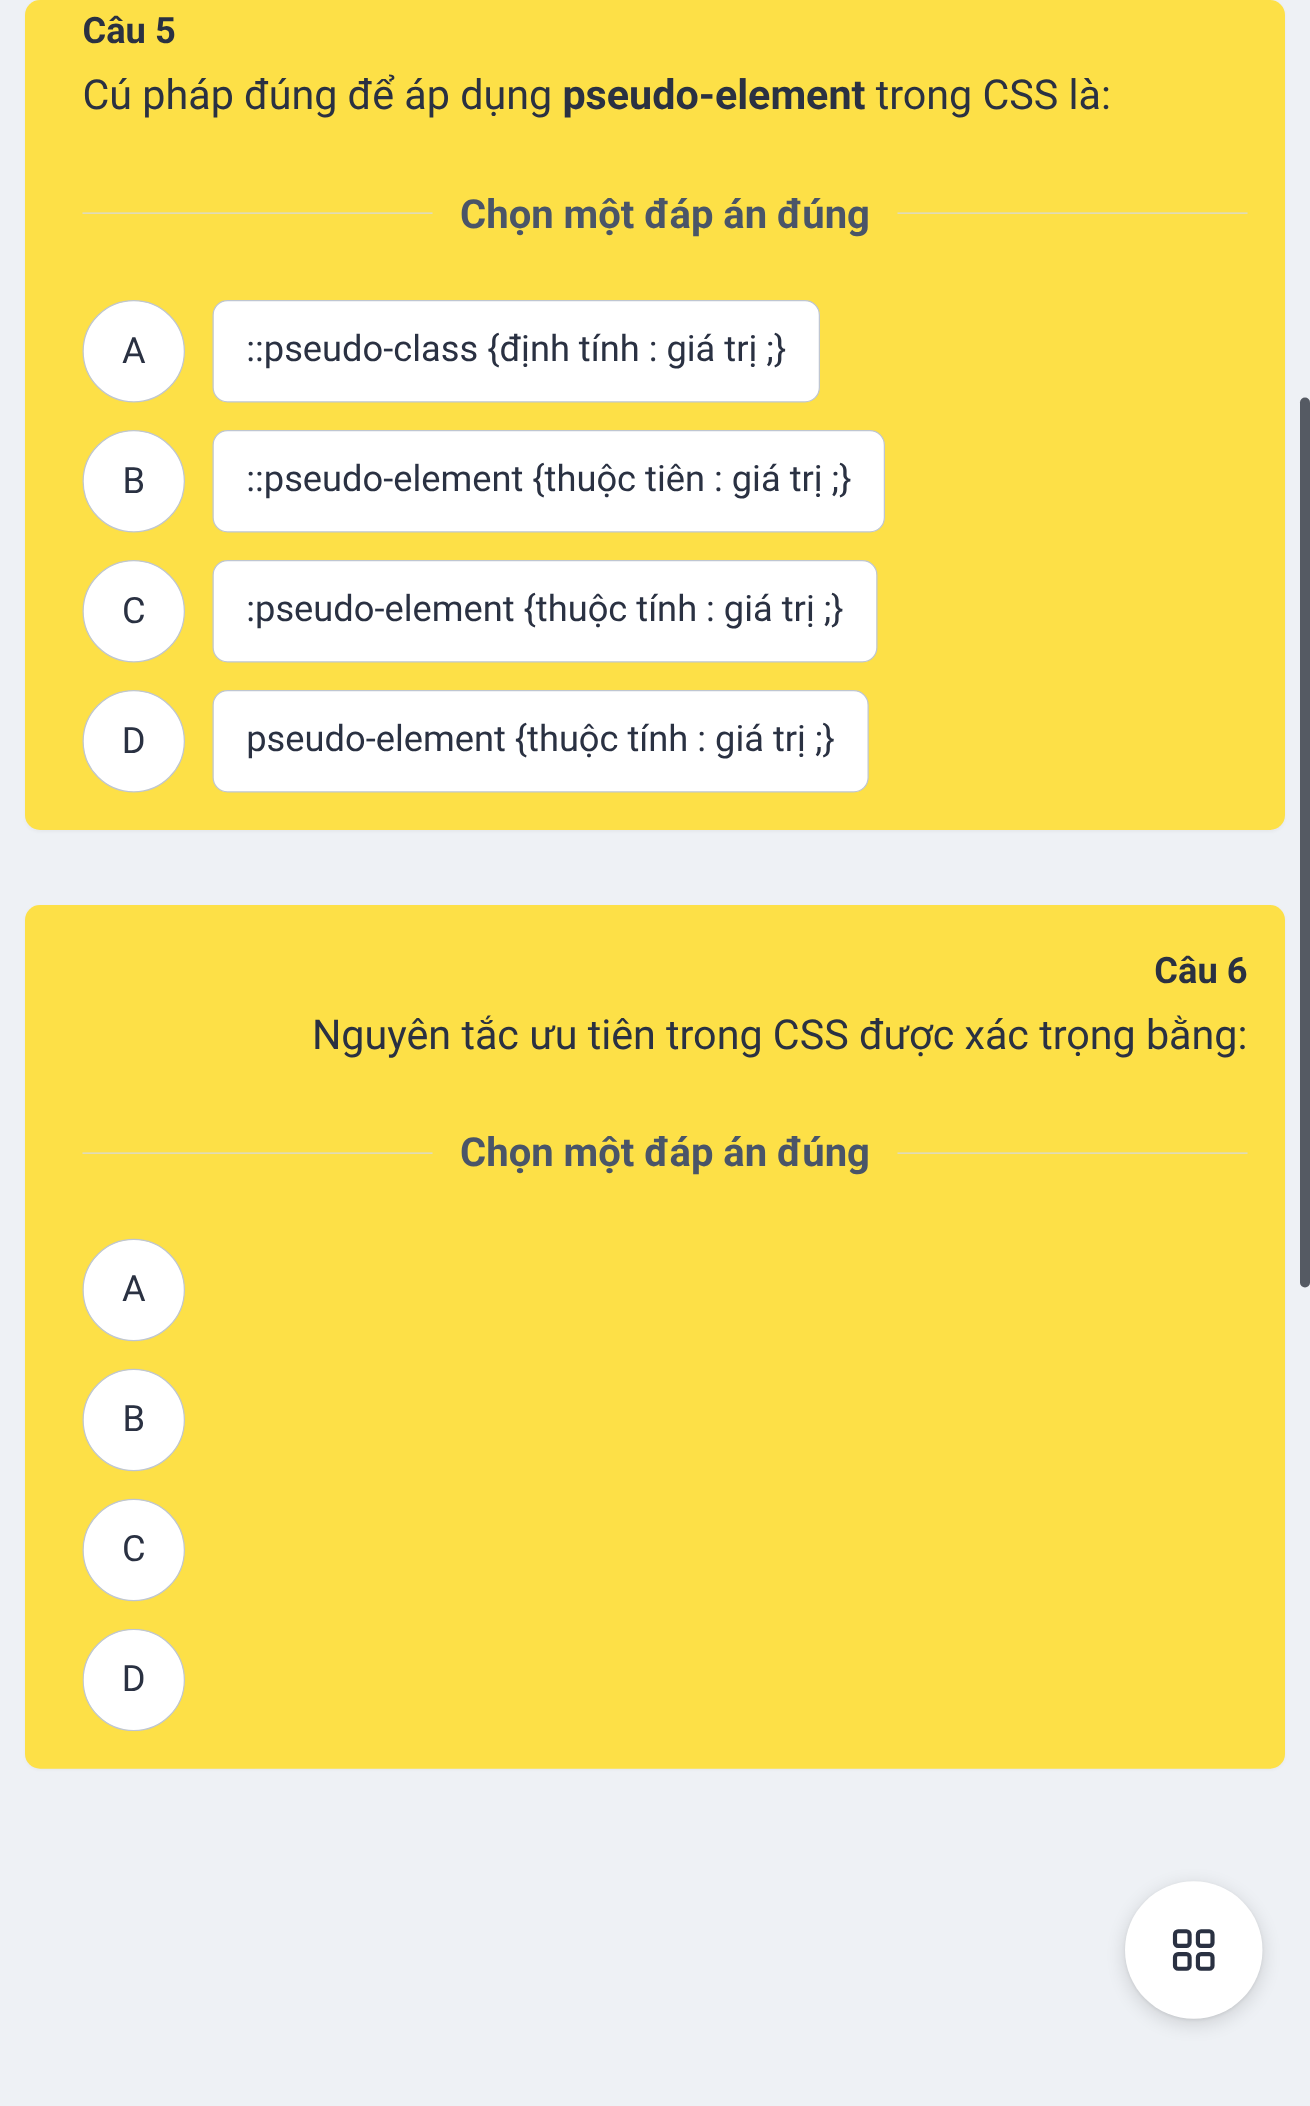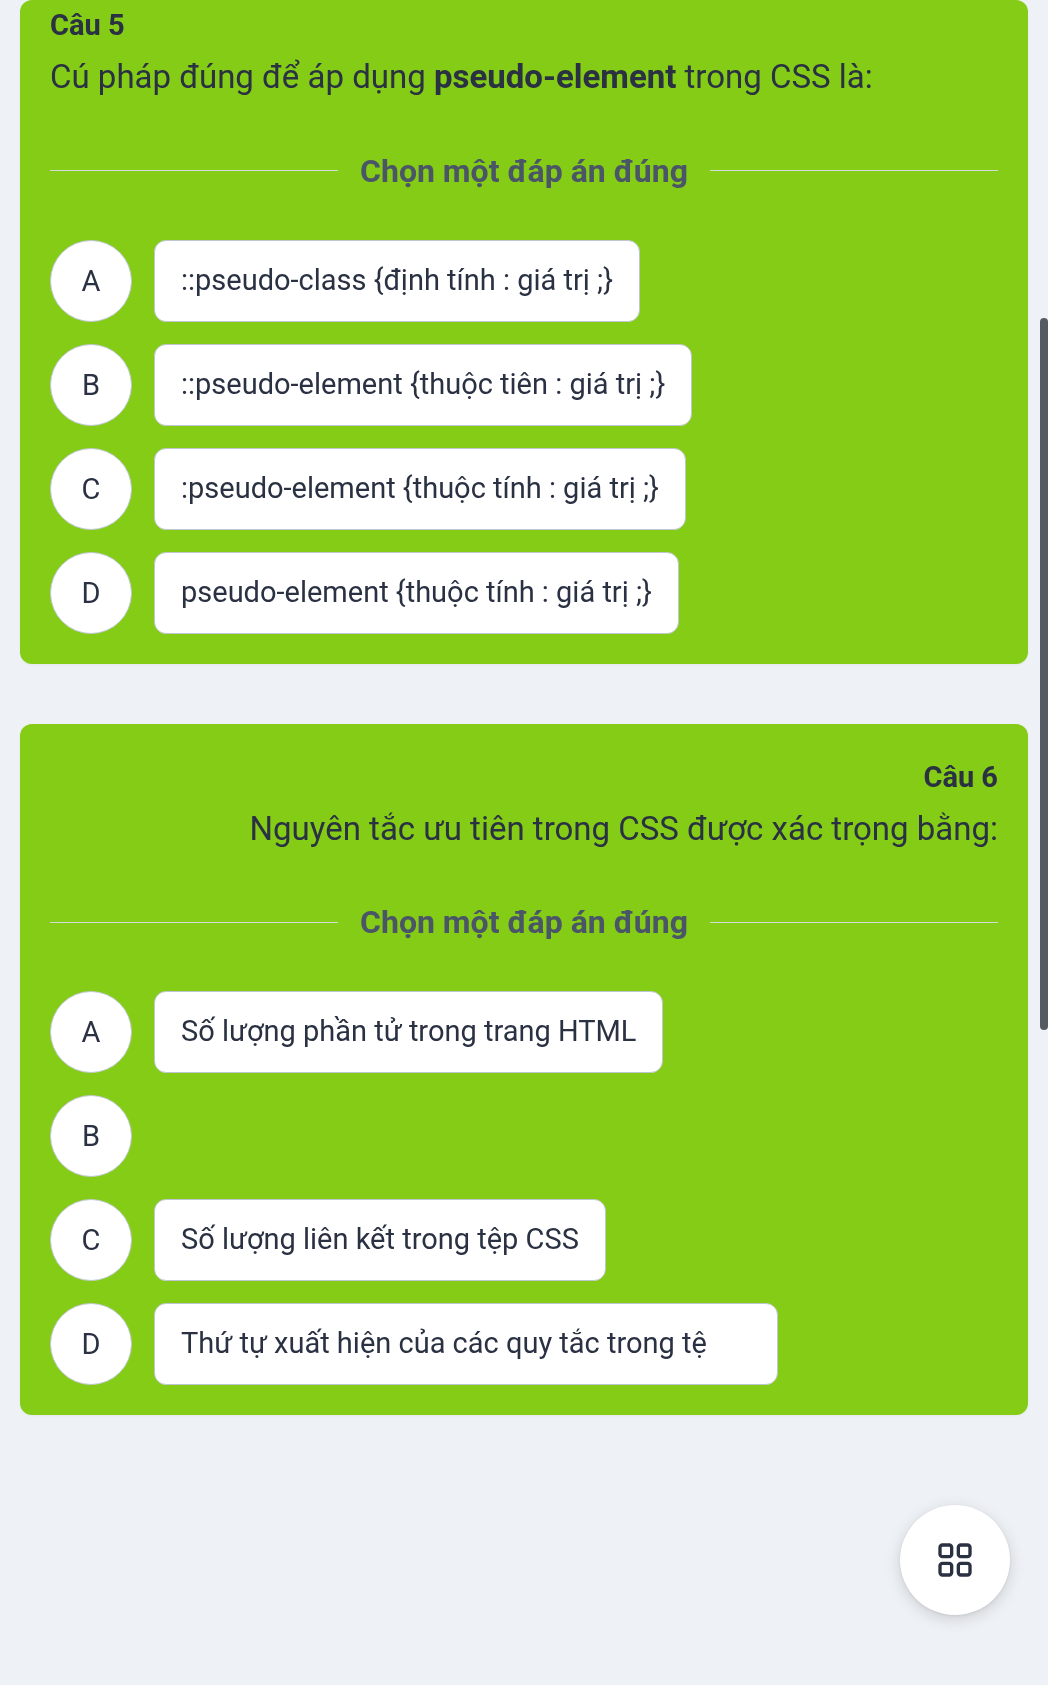--- a/index.html
+++ b/index.html
@@ -17,23 +17,23 @@
       top: 318px;
       bottom: 655px;
       width: 8px;
       background: #555a63;
       border-radius: 4px;
     }
     .content {
       padding: 0 20px;
     }
     .card {
-      background: #84cc16;
+      background: #fde047;
       border-radius: 12px;
-      padding: 0 30px 30px 30px;
+      padding: 0 30px 30px 46px;
       margin-bottom: 60px;
       box-shadow: 0 1px 3px rgba(0,0,0,0.04);
     }
     .card.first { padding-top: 8px; margin-top: 0; }
     .card.second { padding-top: 36px; text-align: right; }
     .q-title {
       font-size: 29px;
       font-weight: 700;
       color: #2a3142;
       margin-bottom: 10px;
@@ -153,32 +153,29 @@
     <div class="q-text">Nguyên tắc ưu tiên trong CSS được xác trọng bằng:</div>
 
     <div class="divider-row">
       <div class="divider-line"></div>
       <div class="divider-label">Chọn một đáp án đúng</div>
       <div class="divider-line"></div>
     </div>
 
     <div class="option-row">
       <div class="option-letter">A</div>
-      <div class="option-text-box">Số lượng phần tử trong trang HTML</div>
     </div>
     <div class="option-row">
       <div class="option-letter">B</div>
     </div>
     <div class="option-row">
       <div class="option-letter">C</div>
-      <div class="option-text-box">Số lượng liên kết trong tệp CSS</div>
     </div>
     <div class="option-row q6-d-fade" style="margin-bottom:0;">
       <div class="option-letter">D</div>
-      <div class="option-text-box" style="padding-right:70px;">Thứ tự xuất hiện của các quy tắc trong tệ</div>
     </div>
   </div>
 
 </div>
 
 <div class="scrollbar"></div>
 
 <div class="fab">
   <svg viewBox="0 0 24 24" fill="none" stroke="#2a3142" stroke-width="2">
     <rect x="3" y="3" width="7" height="7" rx="1.5"></rect>

